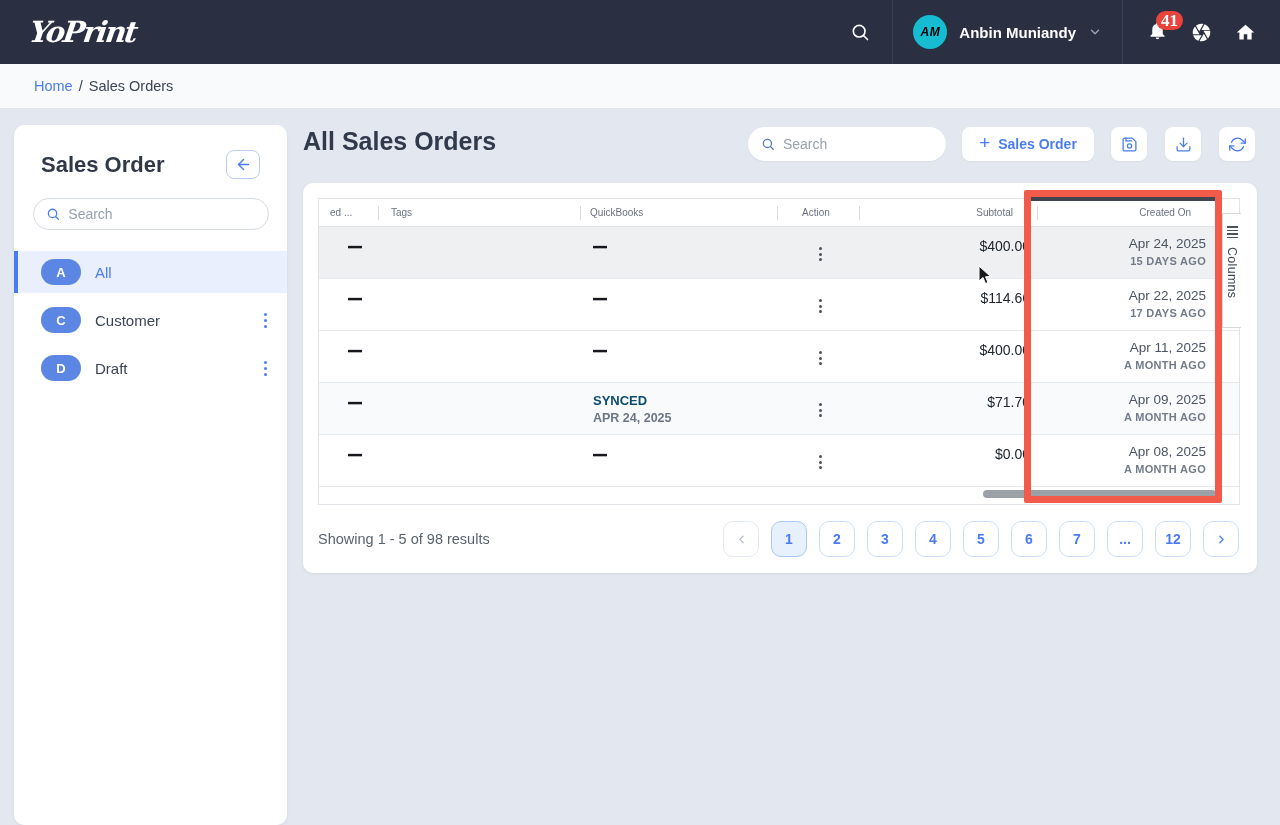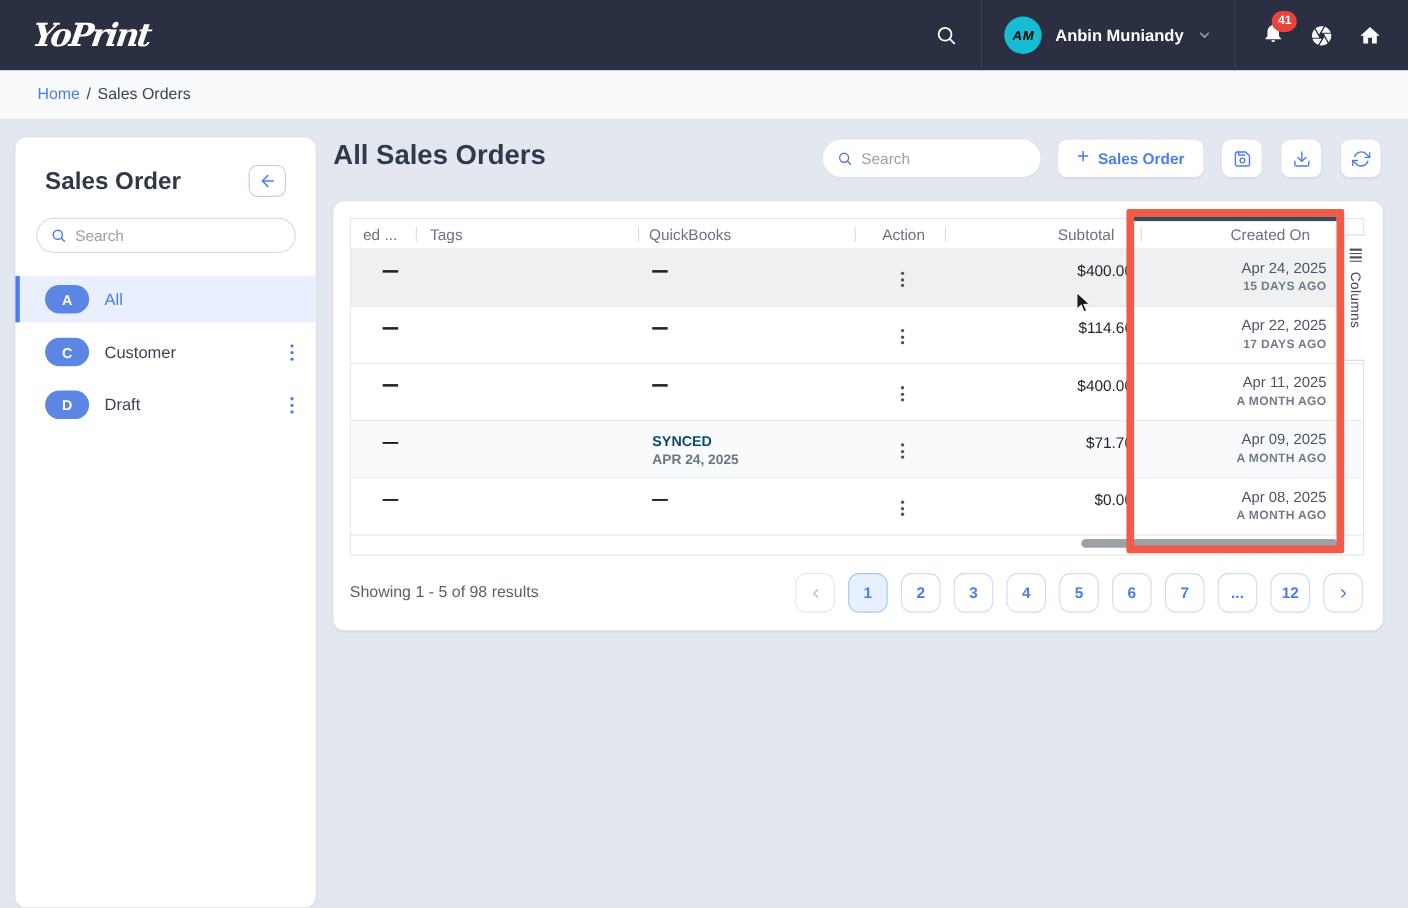--- a/index.html
+++ b/index.html
@@ -12,21 +12,21 @@
   .nav-items { display:flex; gap:49px; }
   .nav-item { color:#eef0f4; font-size:14px; font-weight:600; cursor:pointer; white-space:nowrap; }
   .nav-right { margin-left:auto; display:flex; align-items:center; height:64px; }
   .nav-search { padding:0 22px; display:flex; align-items:center; cursor:pointer; }
   .nav-divider { width:1px; height:64px; background:#3a4054; }
   .user-chip { display:flex; align-items:center; gap:12px; padding:0 20px; cursor:pointer; }
   .avatar { width:34px; height:34px; border-radius:50%; background:#16bdd2; color:#000000; font-size:12px; font-weight:700; display:flex; align-items:center; justify-content:center; letter-spacing:.5px;font-style:italic; }
   .user-name { color:#fff; font-size:15px; font-weight:600; white-space:nowrap; }
   .nav-icons { display:flex; align-items:center; gap:23px; padding-left:24px; padding-right:4px; }
   .bell-wrap { position:relative; cursor:pointer; }
-  .badge { position:absolute; top:-9px; left:9px; background:#e8443b; color:#fff; font-size:11px; font-weight:700; border-radius:10px; height:19px; min-width:23px; padding:0 5px; text-align:right; line-height:19px; }
+  .badge { position:absolute; top:-9px; left:9px; background:#e8443b; color:#fff; font-size:17px; font-weight:700; border-radius:10px; height:19px; min-width:23px; padding:0 5px; text-align:right; line-height:19px;font-family:Liberation Serif, serif; }
 
   
   .breadcrumb-bar { height:44px; background:#f8fafc; display:flex; align-items:center; padding:0 34px; font-size:14.5px; gap:6px; }
   .crumb-home { color:#4a7cf0; cursor:pointer; }
   .crumb-sep { color:#3c4454; }
   .crumb-current { color:#3c4454; }
 
   
   .page { position:relative; height:717px; }
 
@@ -51,21 +51,21 @@
   
   .page-title { position:absolute; left:303px; top:19px; font-size:25px; font-weight:700; color:#313a4b; }
   .toolbar-search { position:absolute; left:748px; top:19px; width:198px; height:34px; background:#fff; border-radius:17px; display:flex; align-items:center; padding:0 13px; gap:8px; box-shadow:0 1px 2px rgba(20,30,60,.05); }
   .new-order-btn { position:absolute; left:962px; top:19px; width:132px; height:34px; background:#fff; border:none; border-radius:8px; color:#4a7cf0; font-size:14px; font-weight:700; display:flex; align-items:center; justify-content:center; gap:8px; cursor:pointer; box-shadow:0 1px 2px rgba(20,30,60,.05); font-family:"Liberation Sans",sans-serif; }
   .new-order-btn .plus { font-size:19px; font-weight:400; margin-top:-2px; }
   .icon-btn { position:absolute; top:19px; width:36px; height:34px; background:#fff; border:none; border-radius:8px; display:flex; align-items:center; justify-content:center; cursor:pointer; box-shadow:0 1px 2px rgba(20,30,60,.05); }
 
   
   .card { position:absolute; left:303px; top:75px; width:954px; height:390px; background:#fff; border-radius:10px; box-shadow:0 1px 3px rgba(20,30,60,.08); }
   .table-wrap { position:absolute; left:15px; top:15px; width:922px; height:307px; border:1px solid #e0e4e9; background:#fff; }
-  .thead { height:28px; display:flex; position:relative; border-bottom:1px solid #e0e4e9; color:#6a7280; font-size:14px; font-weight:500; align-items:center; }
+  .thead { height:28px; display:flex; position:relative; border-bottom:1px solid #e0e4e9; color:#6a7280; font-size:10px; font-weight:500; align-items:center; }
   .hsep { position:absolute; top:7px; width:1px; height:14px; background:#d9dde2; }
   .hc { white-space:nowrap; overflow:hidden; }
   .hc.c1 { width:59px; padding-left:11px; }
   .hc.ctags { width:202px; padding-left:13px; }
   .hc.cqb { width:199px; padding-left:10px; }
   .hc.caction { width:82px; padding-left:23px; }
   .hc.csub { width:164px; text-align:right; padding-right:12px; }
   .hc.ccreated { width:198px; text-align:right; padding-right:32px; }
   .trow { height:52px; display:flex; border-bottom:1px solid #e6e9ed; background:#fff; }
   .trow.hovered { background:#eef0f1; }

